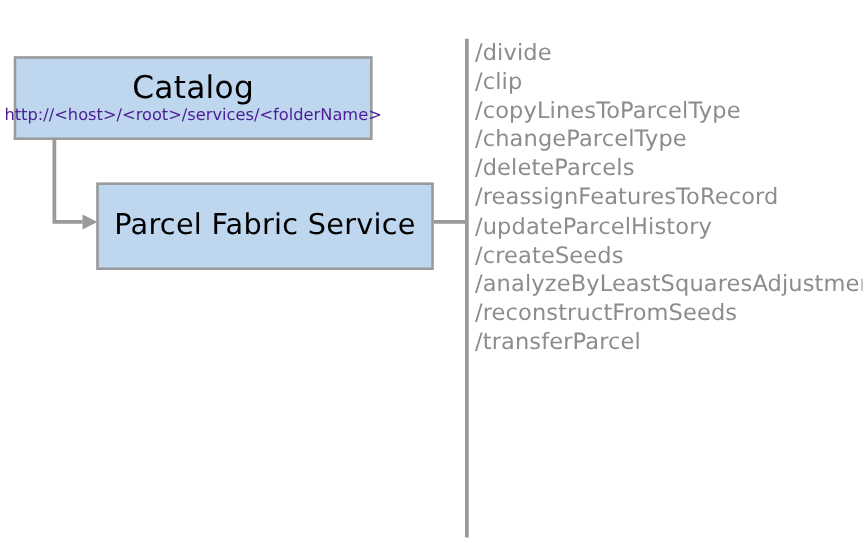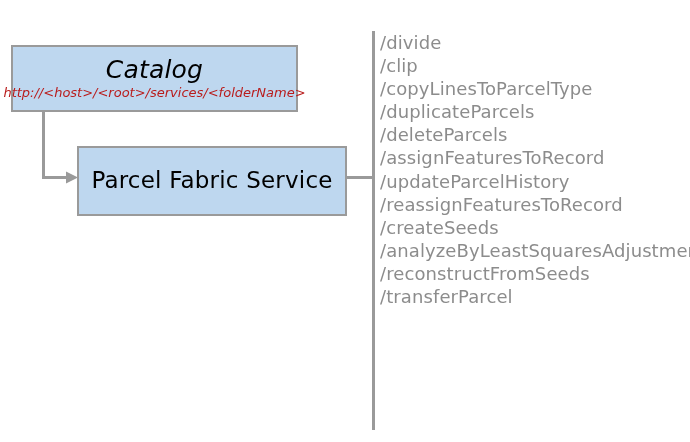--- a/index.html
+++ b/index.html
@@ -36,31 +36,30 @@
     justify-content: center;
     text-align: center;
   }
   .node-title {
     color: #000000;
     font-weight: 400;
     letter-spacing: 0.2px;
     line-height: 1.05;
   }
   .node-subtitle {
-    color: #b91c1c;
+    color: #4c1d95;
     line-height: 1.1;
     text-align: right;
   }
 
   #catalog-node {
     left: 11px;
     top: 45px;
     width: 287px;
     height: 67px;
-    font-style: italic;
   }
   #catalog-node .node-title {
     font-size: 25px;
     margin-bottom: 3px;
   }
   #catalog-node .node-subtitle {
     font-size: 13px;
   }
 
   #parcel-node {
@@ -127,24 +126,23 @@
   </div>
 
   <div class="node" id="parcel-node">
     <div class="node-title">Parcel Fabric Service</div>
   </div>
 
   <ul id="operations-list">
     <li>/divide</li>
     <li>/clip</li>
     <li>/copyLinesToParcelType</li>
-    <li>/duplicateParcels</li>
+    <li>/changeParcelType</li>
     <li>/deleteParcels</li>
-    <li>/assignFeaturesToRecord</li>
+    <li>/reassignFeaturesToRecord</li>
     <li>/updateParcelHistory</li>
-    <li>/reassignFeaturesToRecord</li>
     <li>/createSeeds</li>
     <li>/analyzeByLeastSquaresAdjustment</li>
     <li>/reconstructFromSeeds</li>
     <li>/transferParcel</li>
   </ul>
 
 </div>
 
 </body></html>

